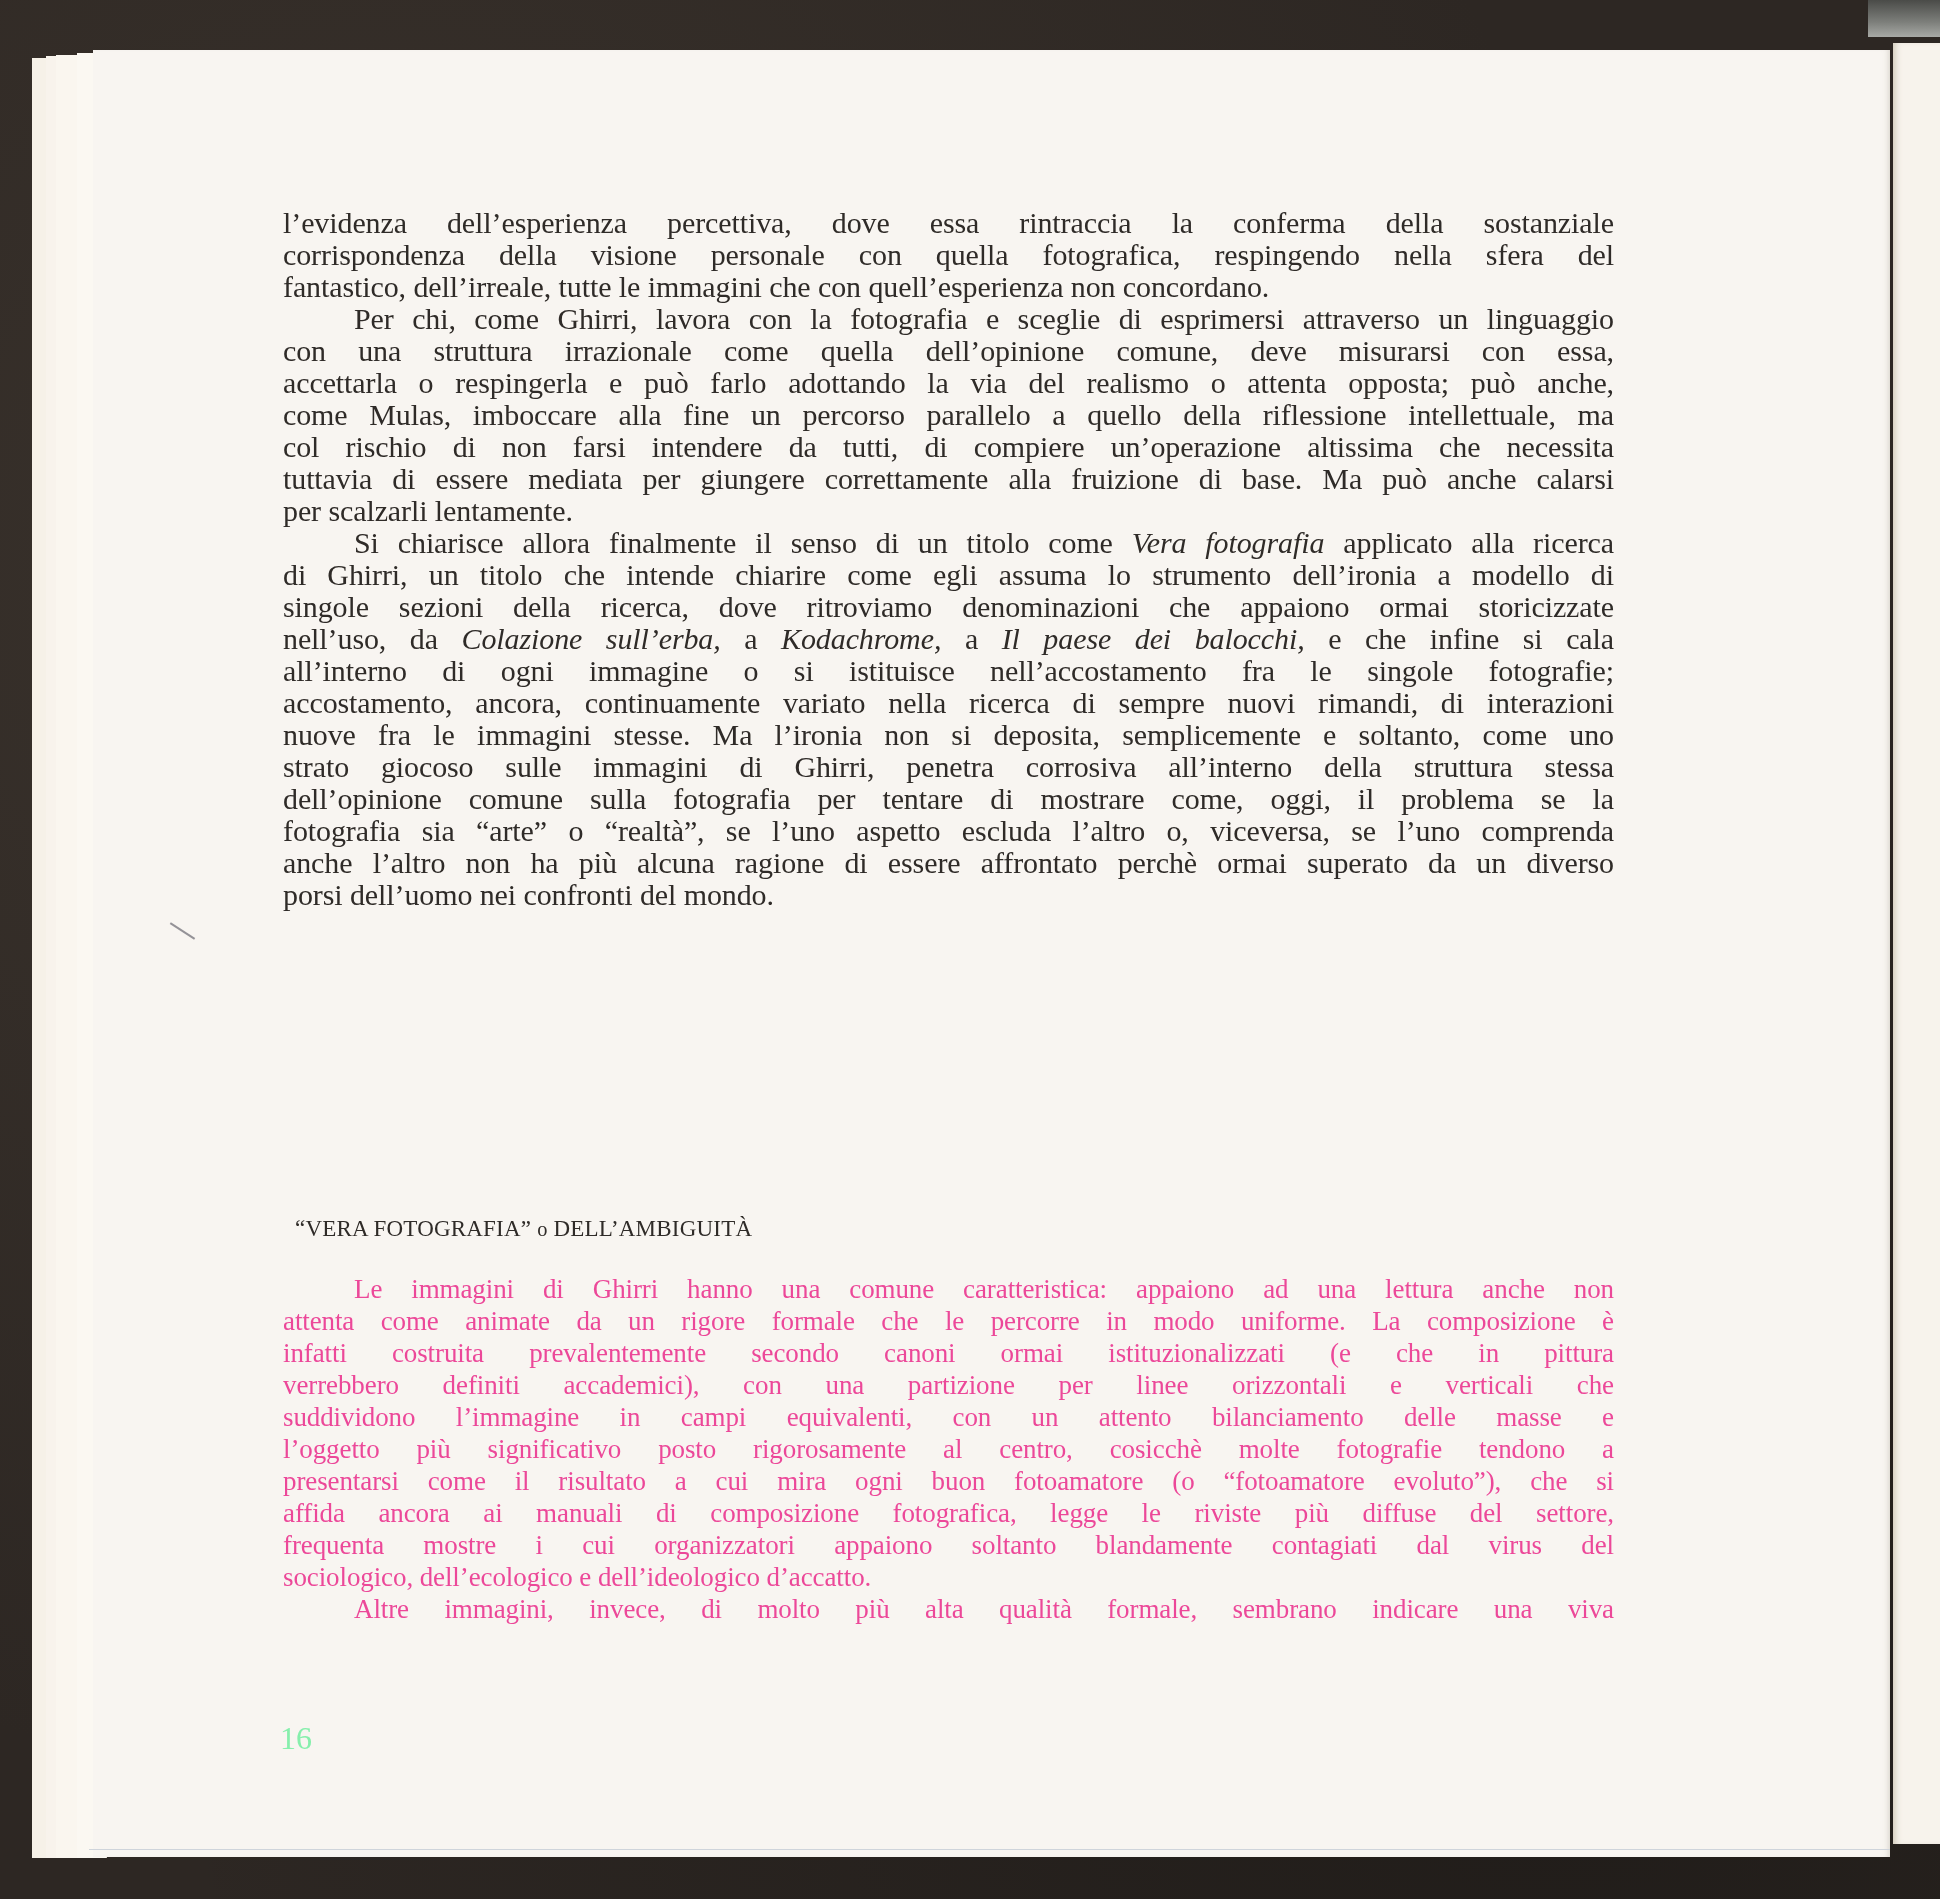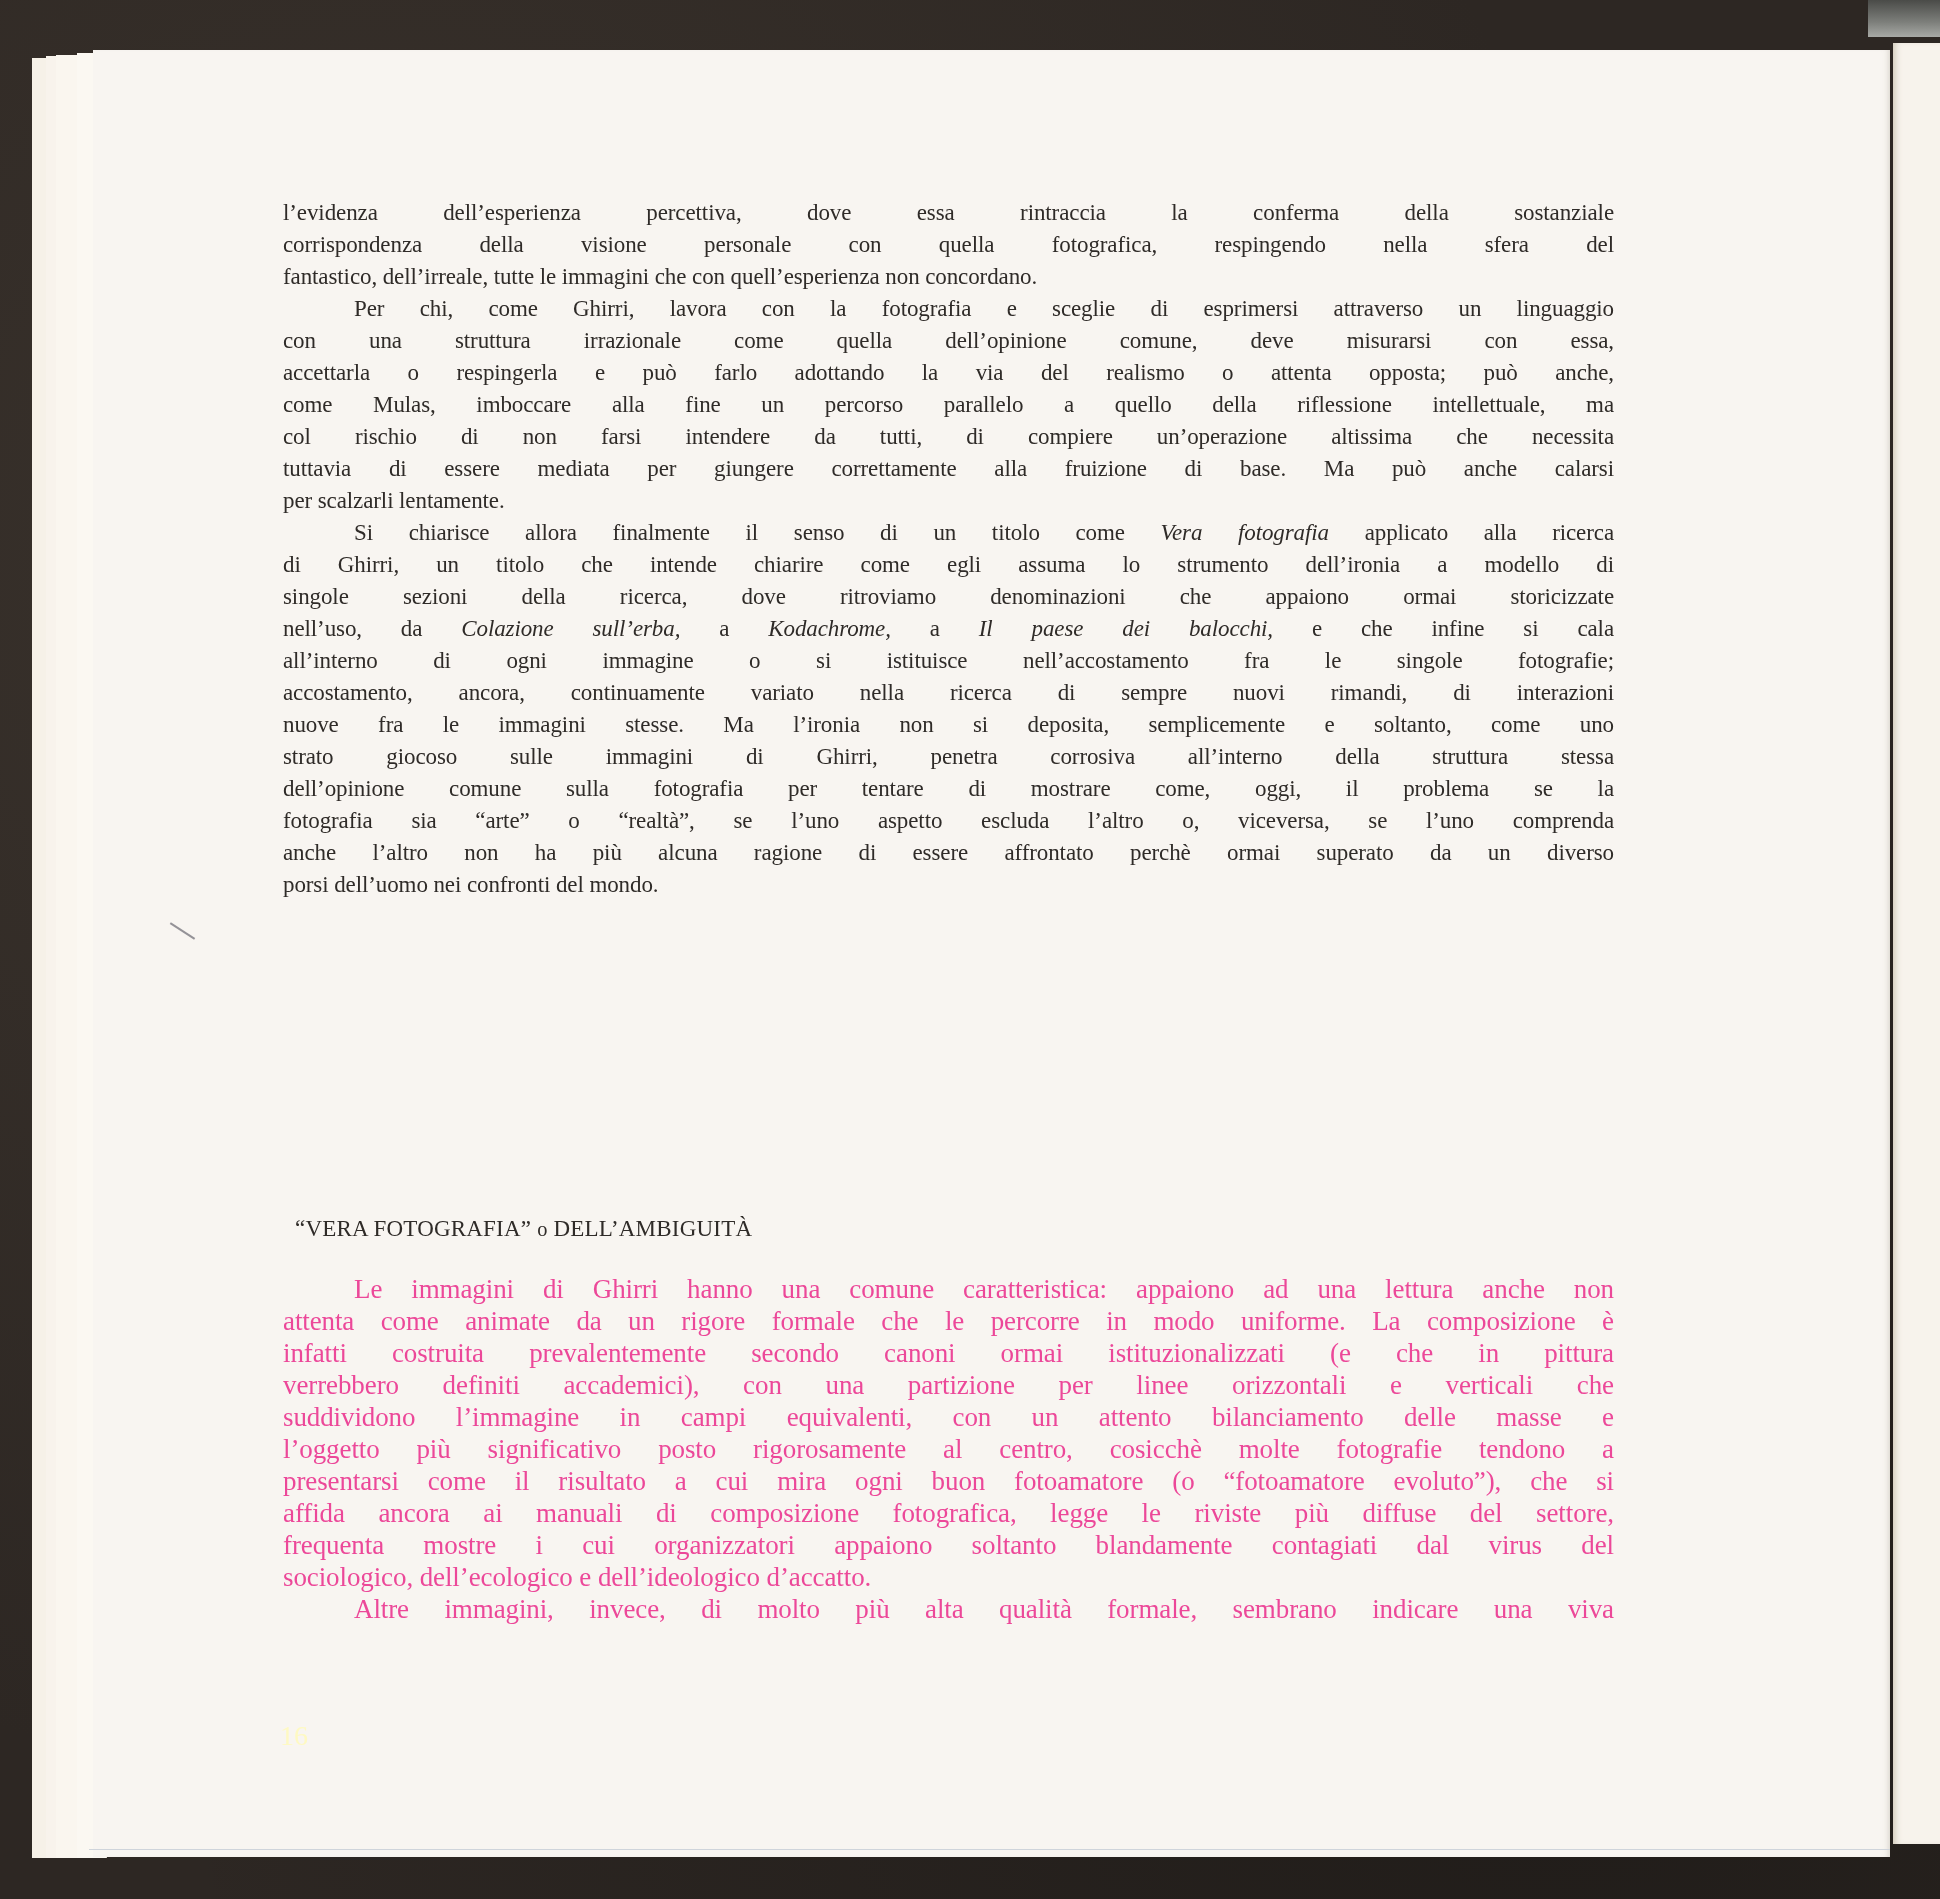--- a/index.html
+++ b/index.html
@@ -56,24 +56,24 @@
   }
   .top-right-shelf {
     position: absolute;
     left: 1868px; top: 0; width: 78px; height: 37px;
     background: linear-gradient(#4a4b48, #7d7f7b 60%, #a7a9a5);
   }
 
   .text-block {
     position: absolute;
     left: 283px;
-    top: 197px;
+    top: 207px;
     width: 1331px;
     color: #2f2b28;
-    font-size: 23px;
+    font-size: 30px;
     line-height: 32px;
     letter-spacing: -0.1px;
   }
   .line {
     display: block;
     text-align: justify;
     text-align-last: justify;
     white-space: nowrap;
     height: 32px;
   }
@@ -101,22 +101,22 @@
     color: #ec4899;
     font-size: 27px;
     line-height: 32px;
     letter-spacing: -0.1px;
   }
 
   .page-number {
     position: absolute;
     left: 280px;
     top: 1720px;
-    font-size: 28px;
-    color: #fef9c3;
+    font-size: 32px;
+    color: #86efac;
   }
   .pencil-mark {
     position: absolute;
     left: 168px; top: 930px;
     width: 29px; height: 1.9px;
     background: #6a6870;
     transform: rotate(33deg);
     opacity: 0.7;
   }
 </style>

